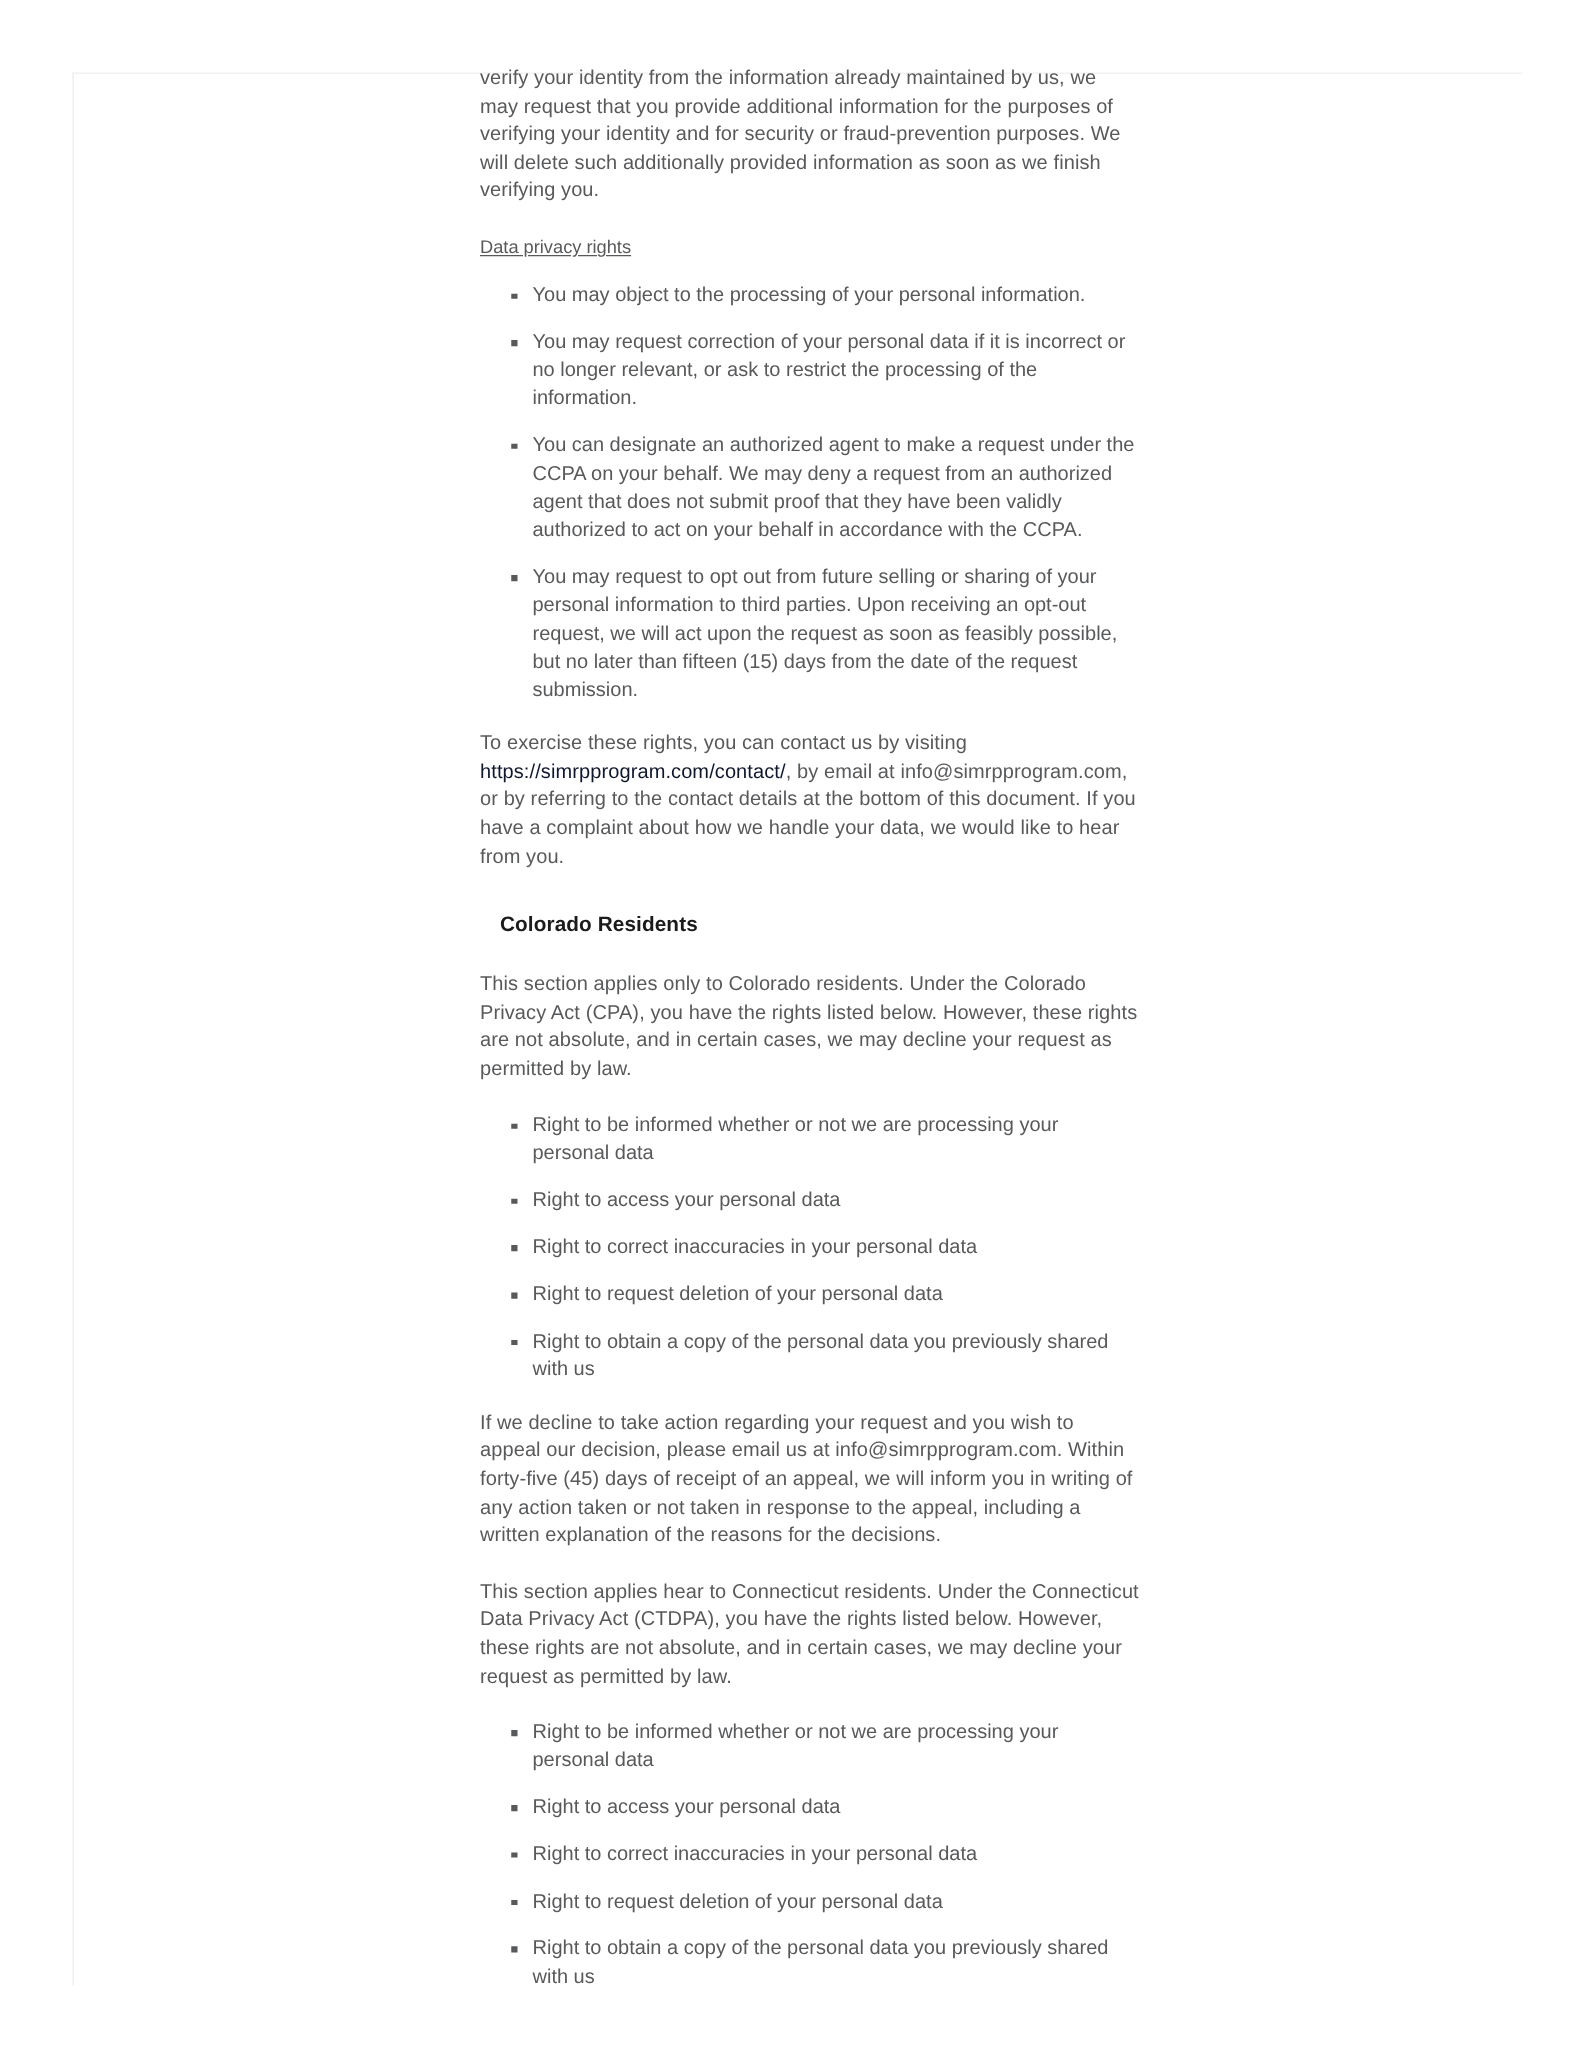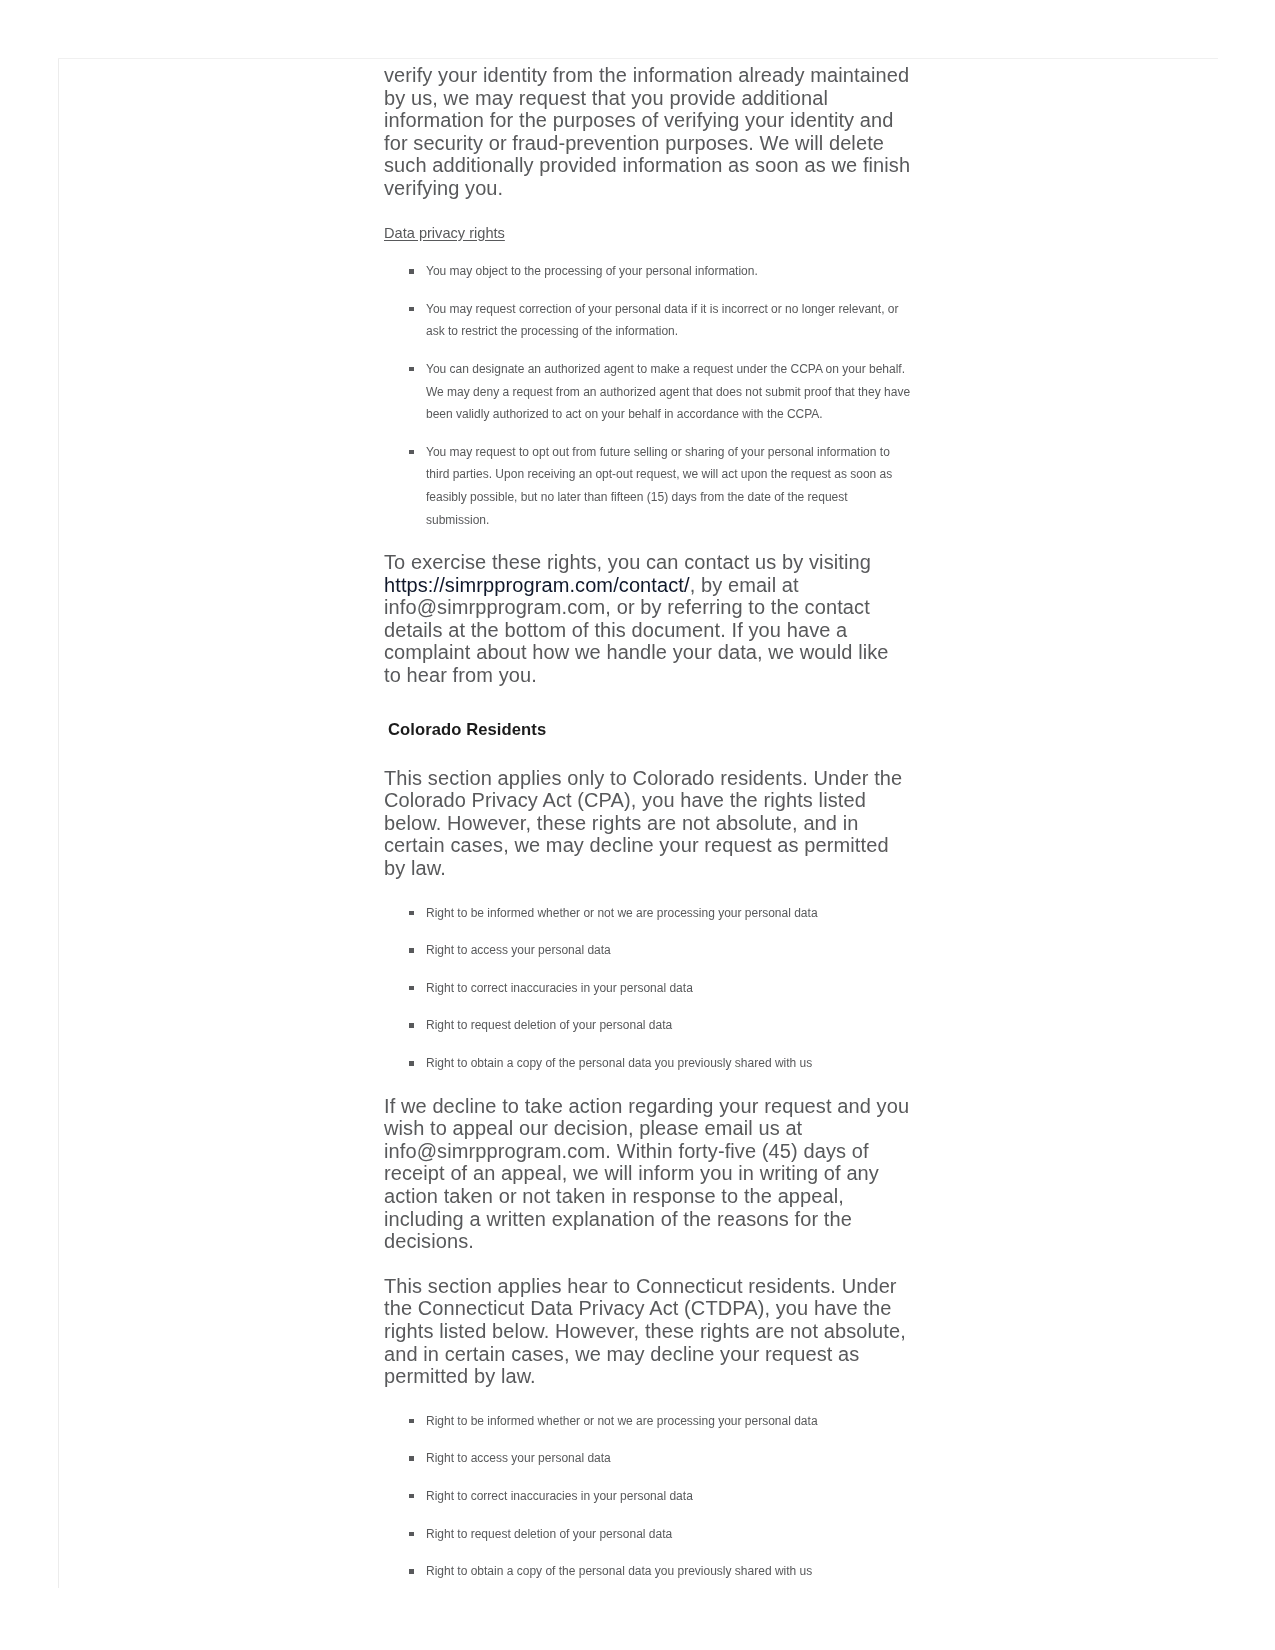--- a/index.html
+++ b/index.html
@@ -36,54 +36,54 @@
   }
 
   .doc {
     position: absolute;
     left: 384px;
     top: 48px;
     width: 527px;
   }
 
   p.para {
-    margin: 16px 0 22px 0;
-    font-size: 20px;
+    margin: 4px 0 22px 0;
+    font-size: 16px;
     line-height: 22.6px;
     color: #58595b;
     letter-spacing: 0.005em;
   }
 
   .uline {
     display: block;
     margin: 0 0 16px 0;
     font-size: 14.6px;
     line-height: 22.6px;
     color: #58595b;
     text-decoration: underline;
     text-underline-offset: 2px;
   }
 
   h2.section-heading {
-    margin: 32px 0 26px 4px;
+    margin: 32px 0 26px 16px;
     font-size: 16.6px;
     line-height: 22px;
     font-weight: bold;
     color: #1b1b1b;
     letter-spacing: 0.005em;
   }
 
   ul.rights {
     margin: 0 0 20px 0;
     padding: 0 0 0 42px;
     list-style: none;
   }
   ul.rights li {
     position: relative;
-    font-size: 12px;
+    font-size: 16px;
     line-height: 22.6px;
     color: #58595b;
     margin-bottom: 15px;
     padding-left: 0;
     margin-top: 12px;
   }
   ul.rights li:last-child { margin-bottom: 0; }
   ul.rights li::before {
     content: "";
     position: absolute;

